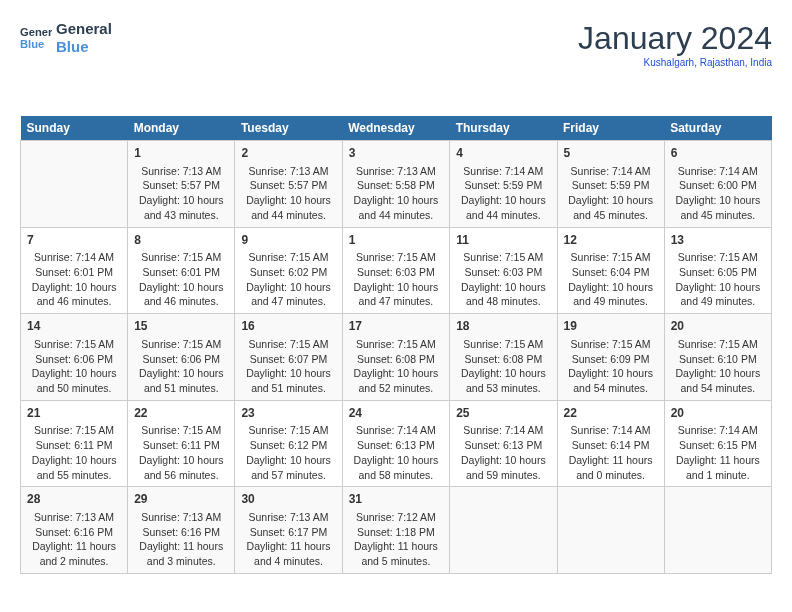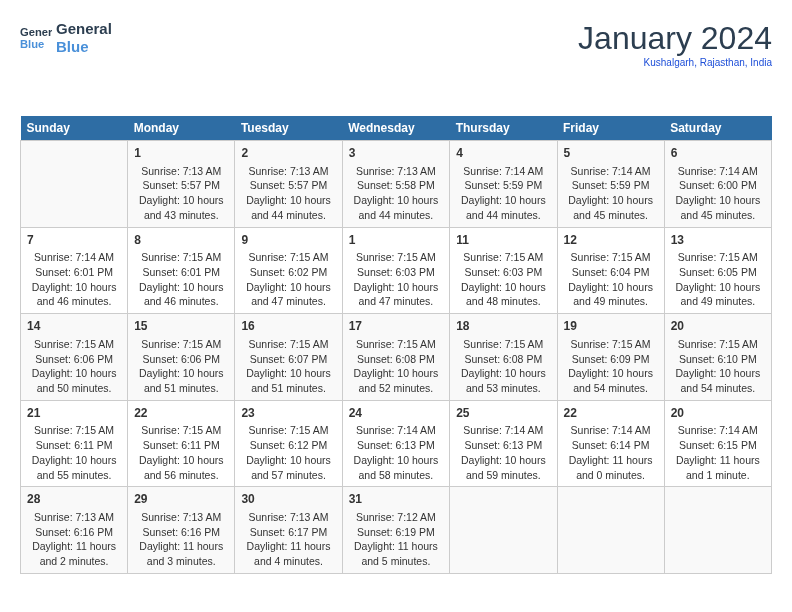--- a/index.html
+++ b/index.html
@@ -328,21 +328,21 @@
         <td>
           <span class="day-num">30</span>
           <div class="cell-content" style="white-space: pre-line;">Sunrise: 7:13 AM
 Sunset: 6:17 PM
 Daylight: 11 hours
 and 4 minutes.</div>
         </td>
         <td>
           <span class="day-num">31</span>
           <div class="cell-content" style="white-space: pre-line;">Sunrise: 7:12 AM
-Sunset: 6:19 PM
+Sunset: 1:18 PM
 Daylight: 11 hours
 and 5 minutes.</div>
         </td>
         <td></td>
         <td></td>
         <td></td>
       </tr>
     </tbody>
 </table>
 

